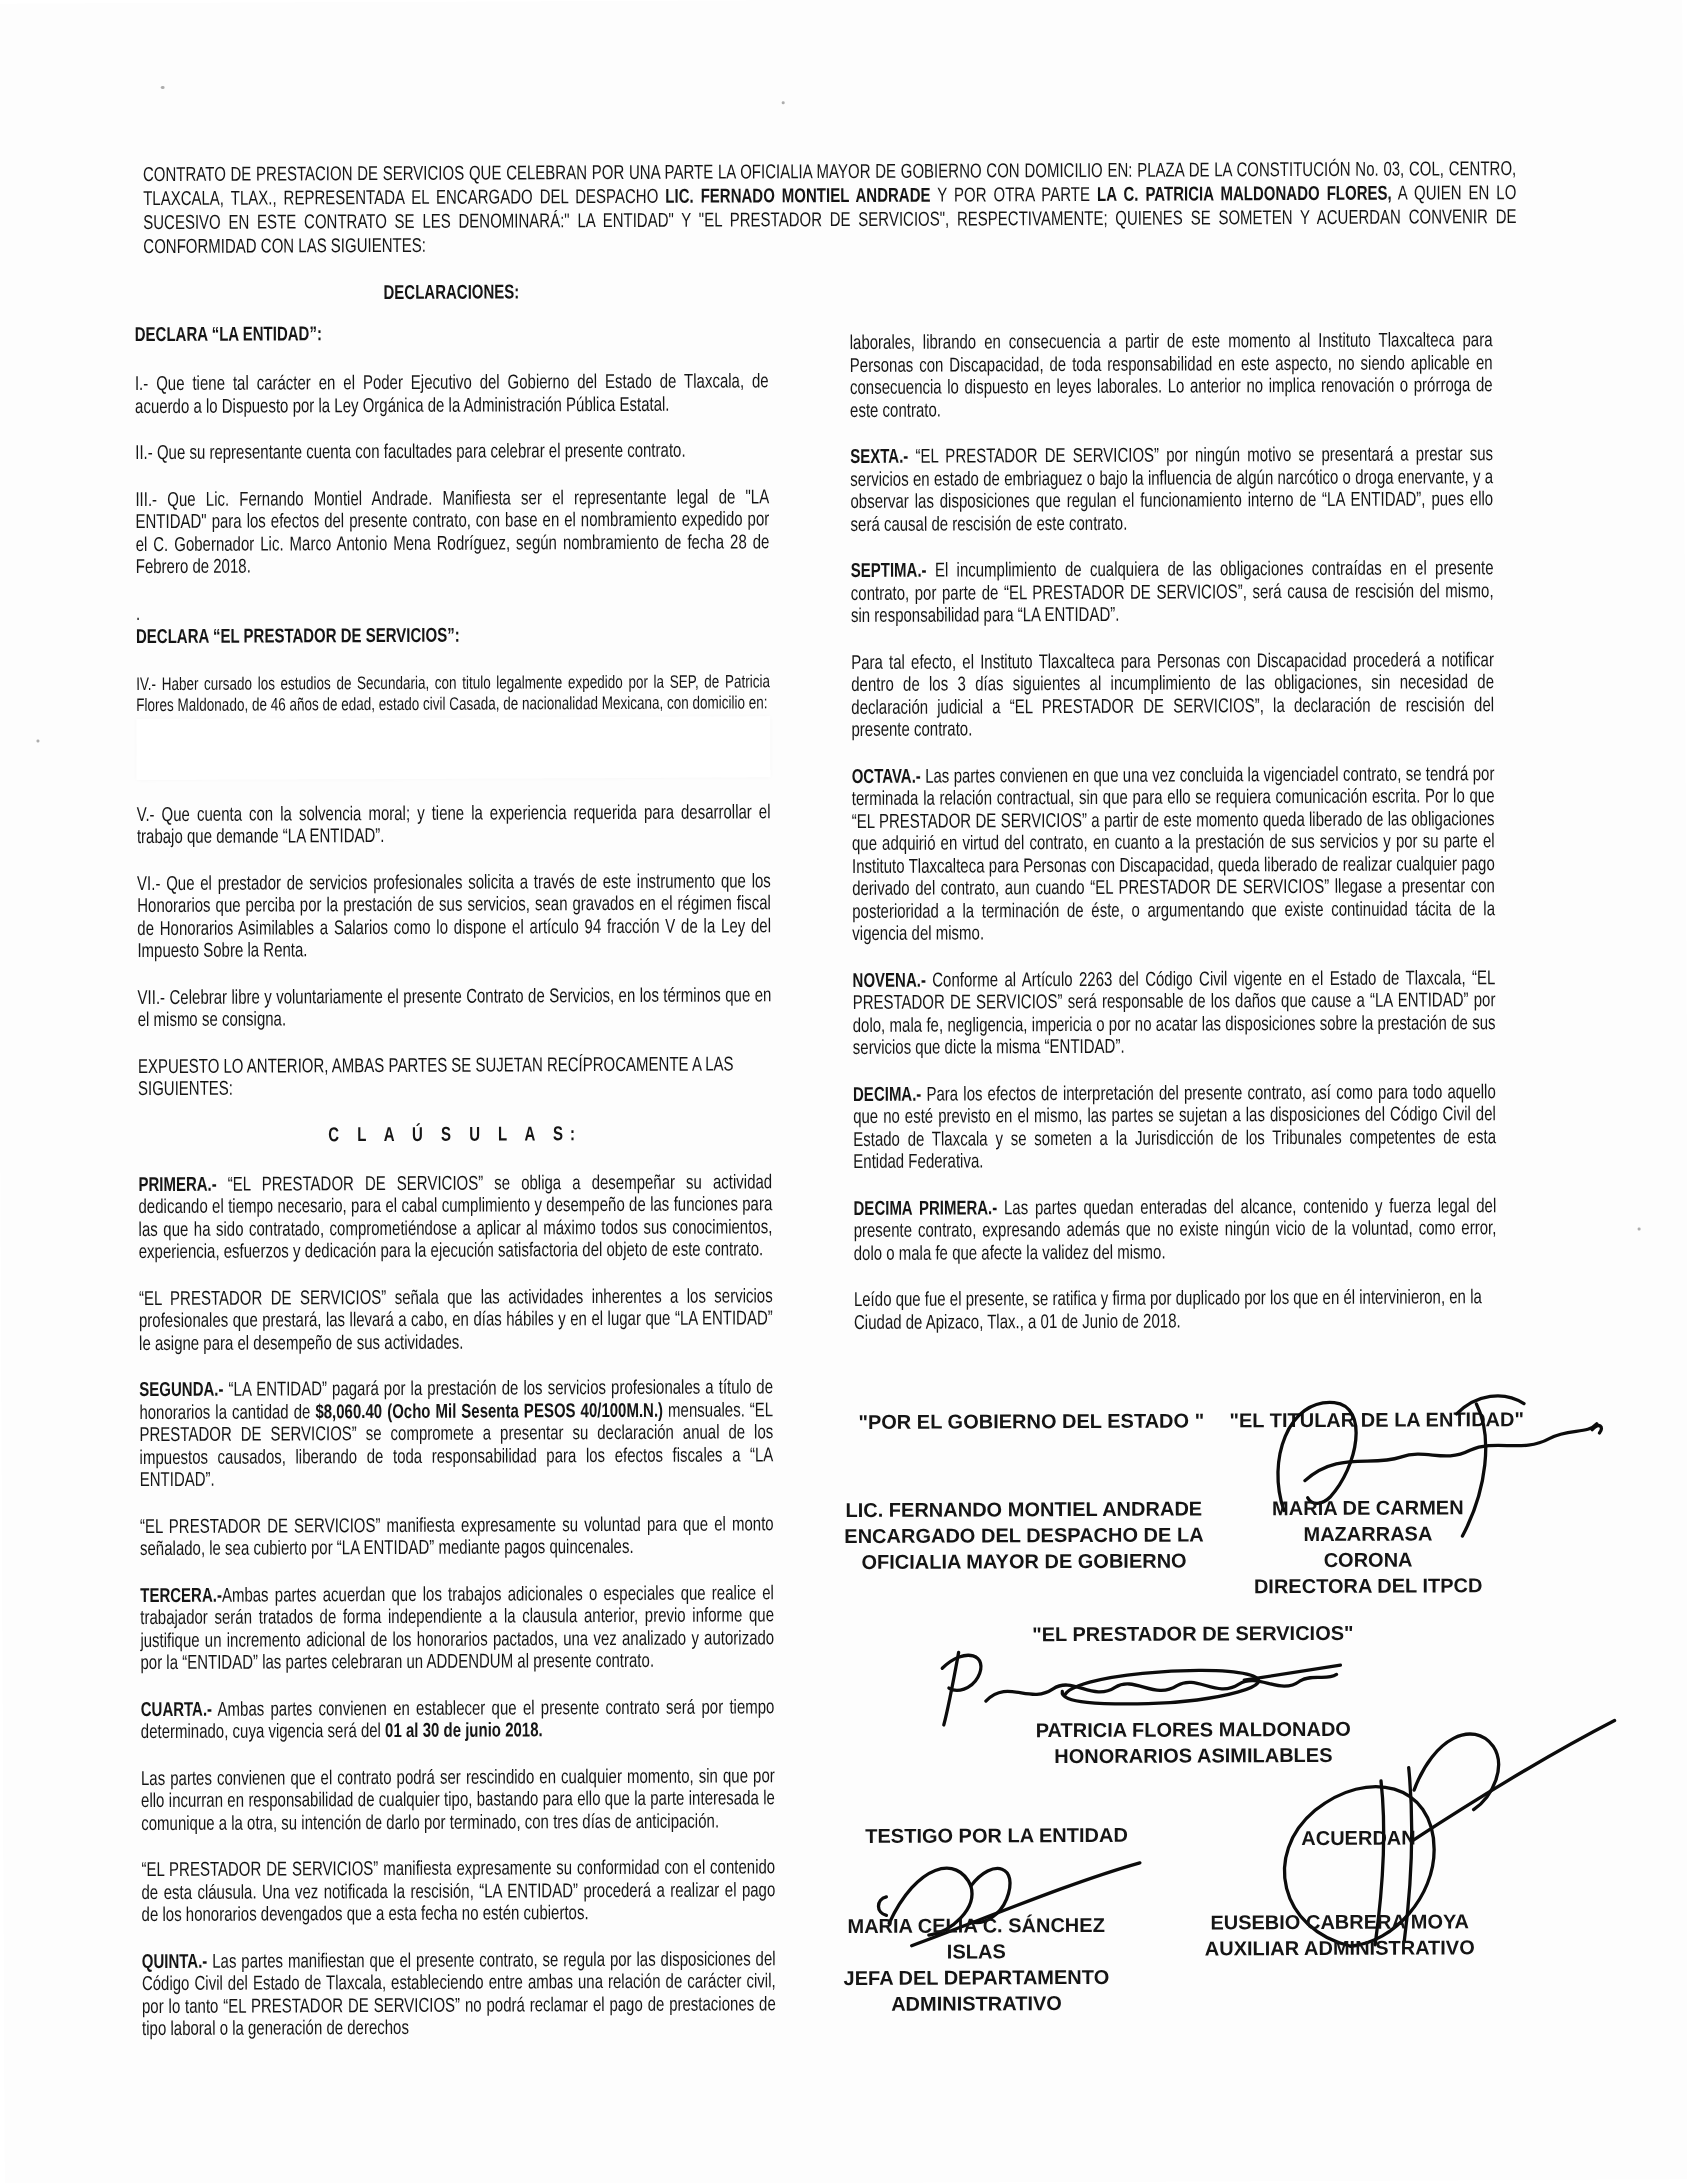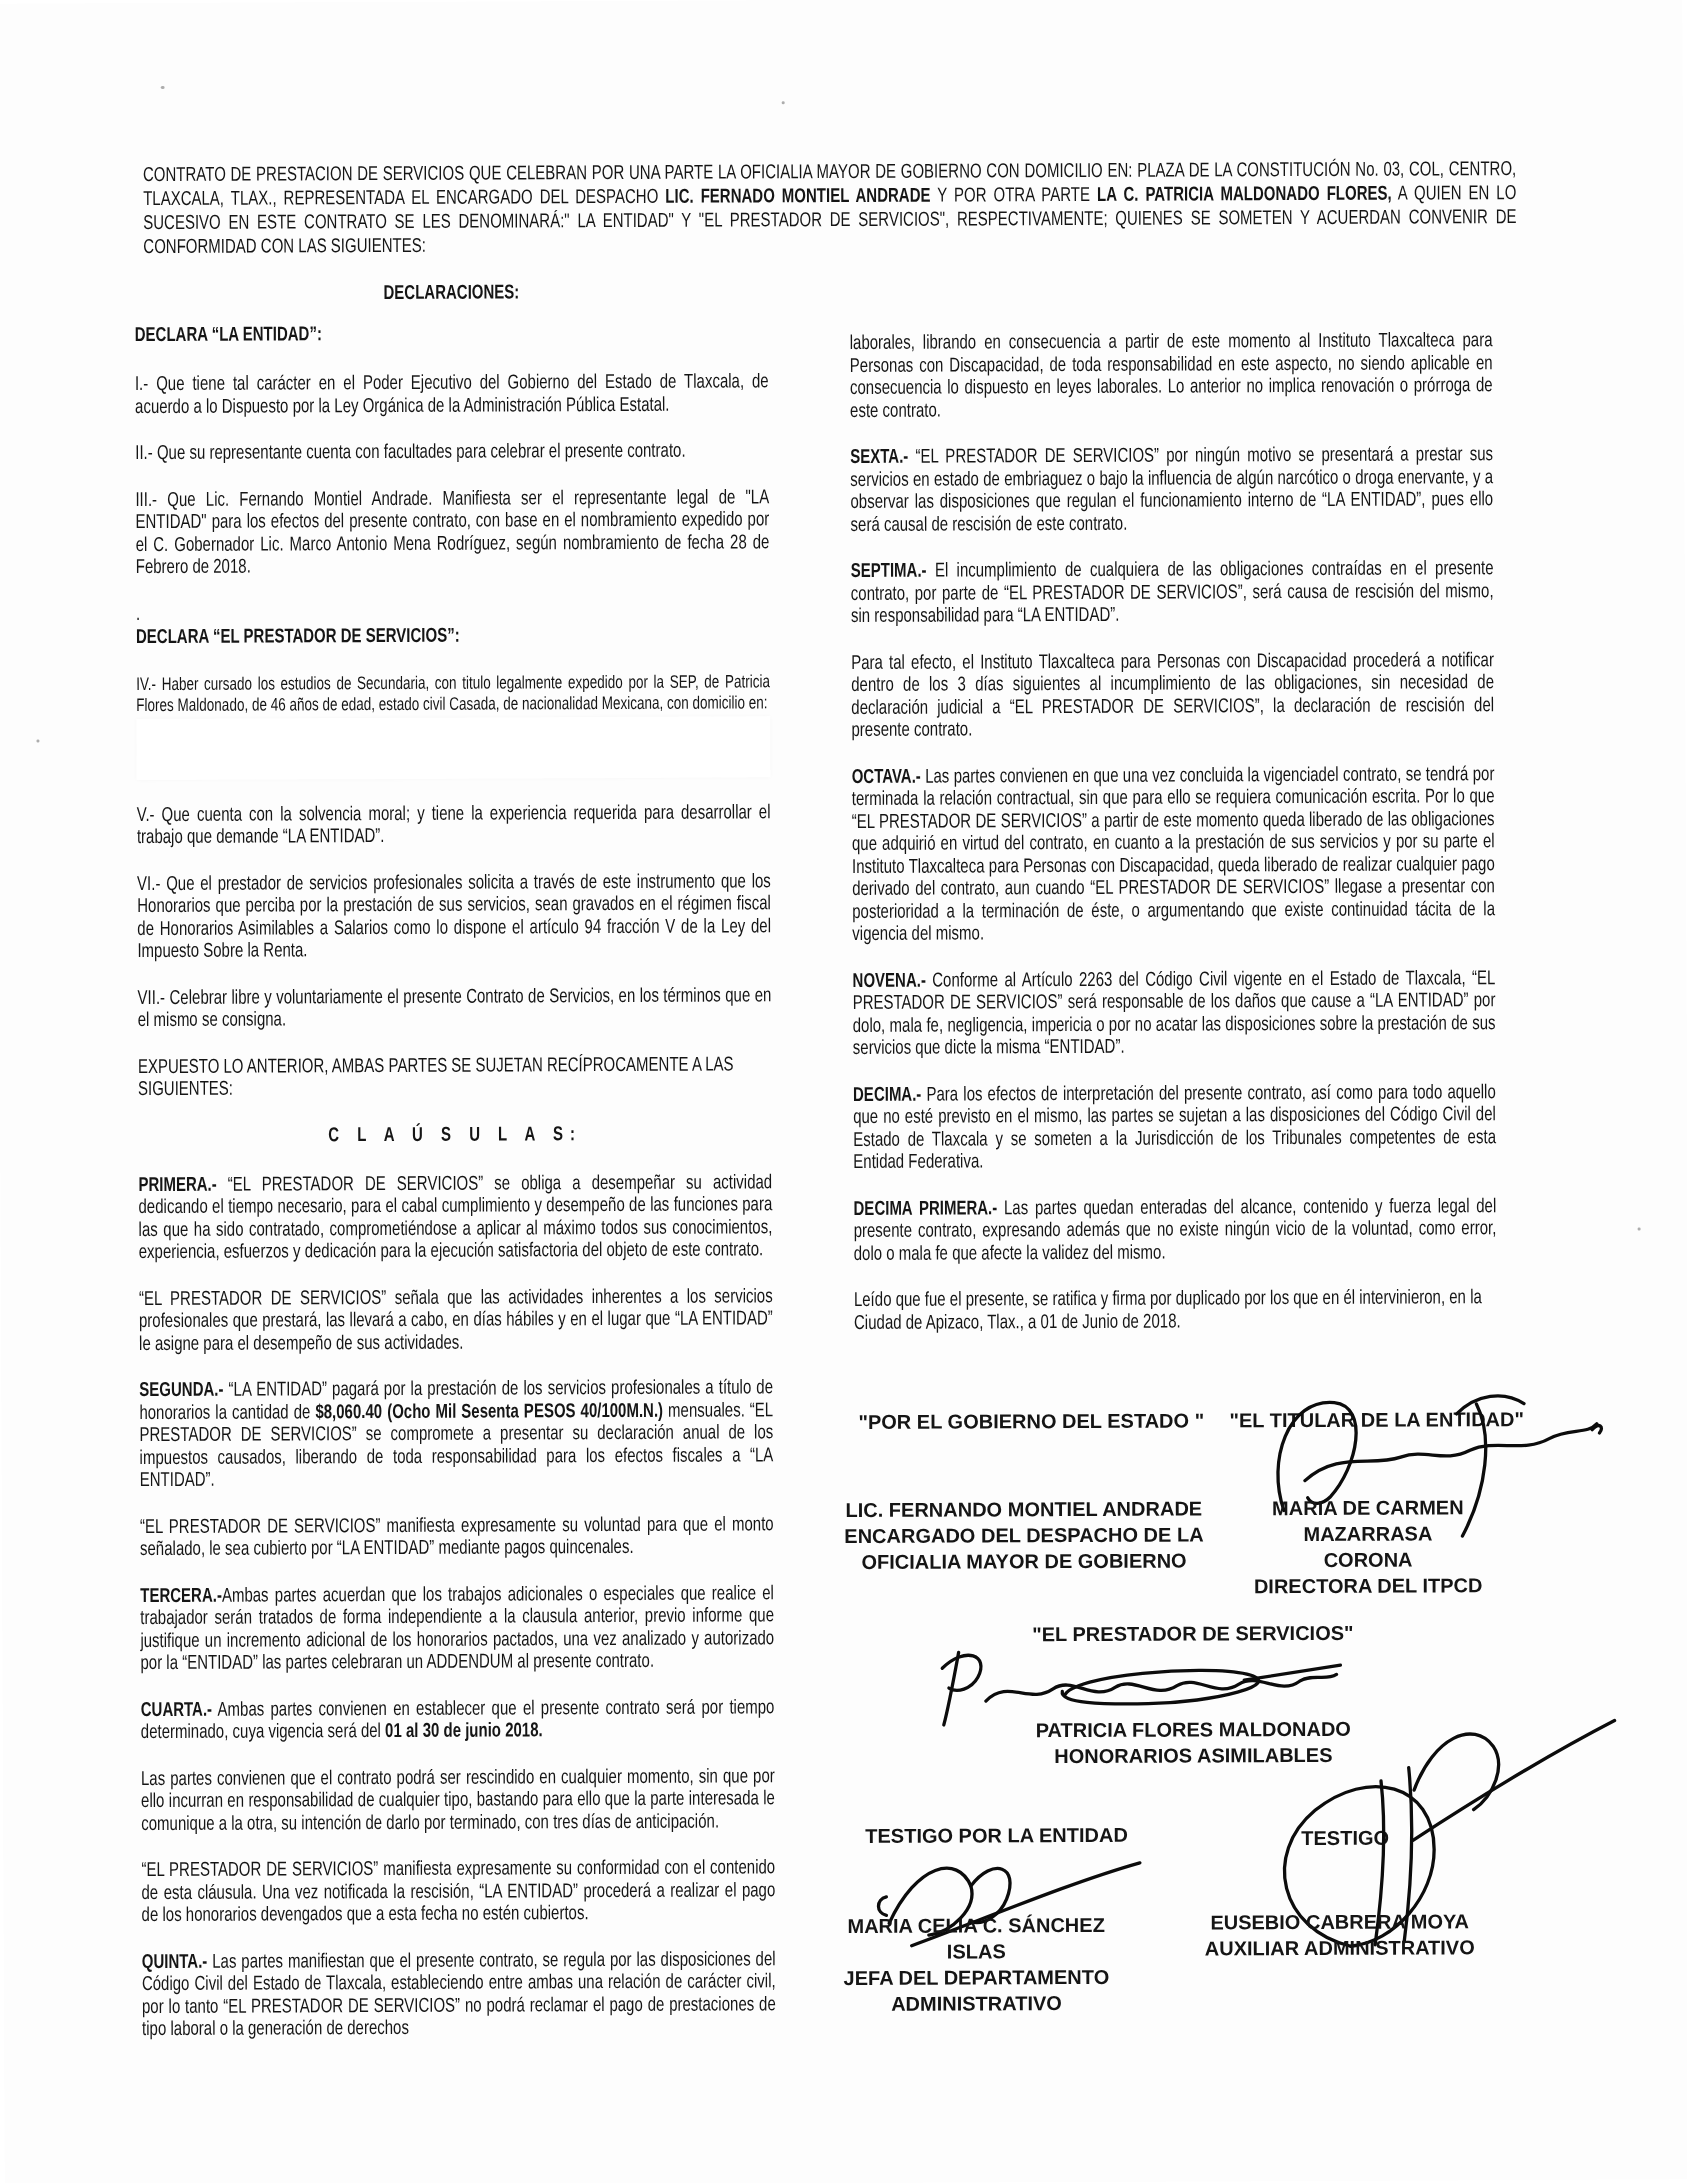--- a/index.html
+++ b/index.html
@@ -119,21 +119,21 @@
       <path d="M478,62 L624,40"></path>
     </g>
   </svg>
 
   <div class="sig-block" style="left:992px;top:1718px;width:397px">
     <div>PATRICIA FLORES MALDONADO</div>
     <div>HONORARIOS ASIMILABLES</div>
   </div>
 
   <div class="sig-label" style="left:862px;top:1825px">TESTIGO POR LA ENTIDAD</div>
-  <div class="sig-label" style="left:1298px;top:1829px">TESTIGO</div>
+  <div class="sig-label" style="left:1298px;top:1829px">ACUERDAN</div>
 
   <svg class="sig" style="left:867px;top:1823px" width="284" height="139" viewBox="0 0 430 210">
     <g stroke="#0c0c0c">
       <path d="M28,152 C70,62 132,48 152,96 C162,130 122,166 88,170"></path>
       <path d="M152,96 C186,52 226,66 206,116 C196,140 172,156 152,150"></path>
       <path d="M62,186 C162,150 300,92 408,62"></path>
       <path d="M24,112 C8,116 8,136 24,140"></path>
     </g>
   </svg>
 

